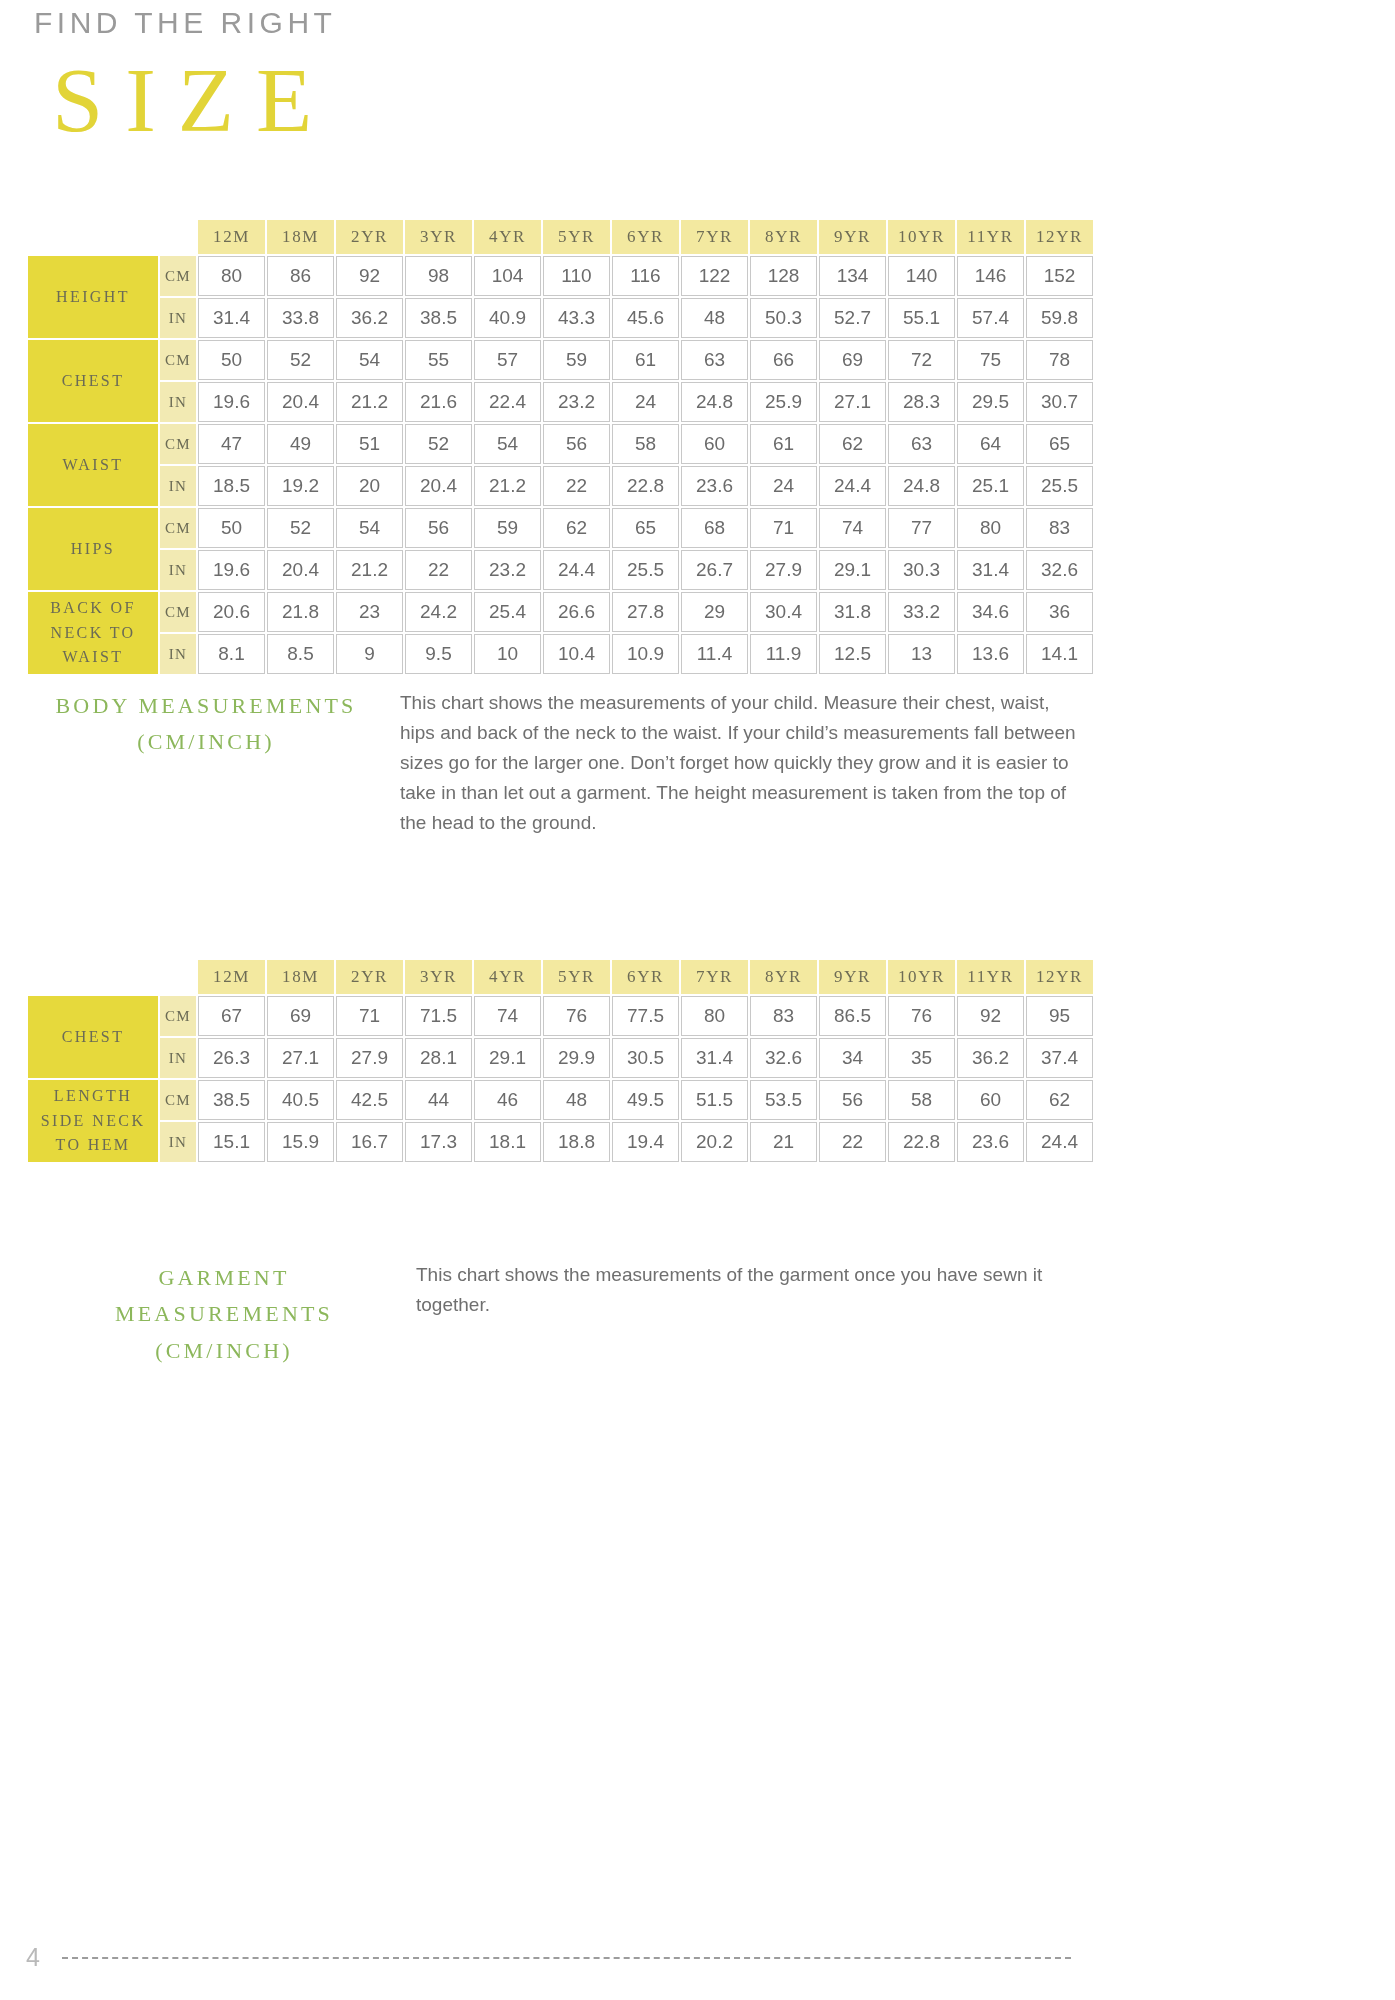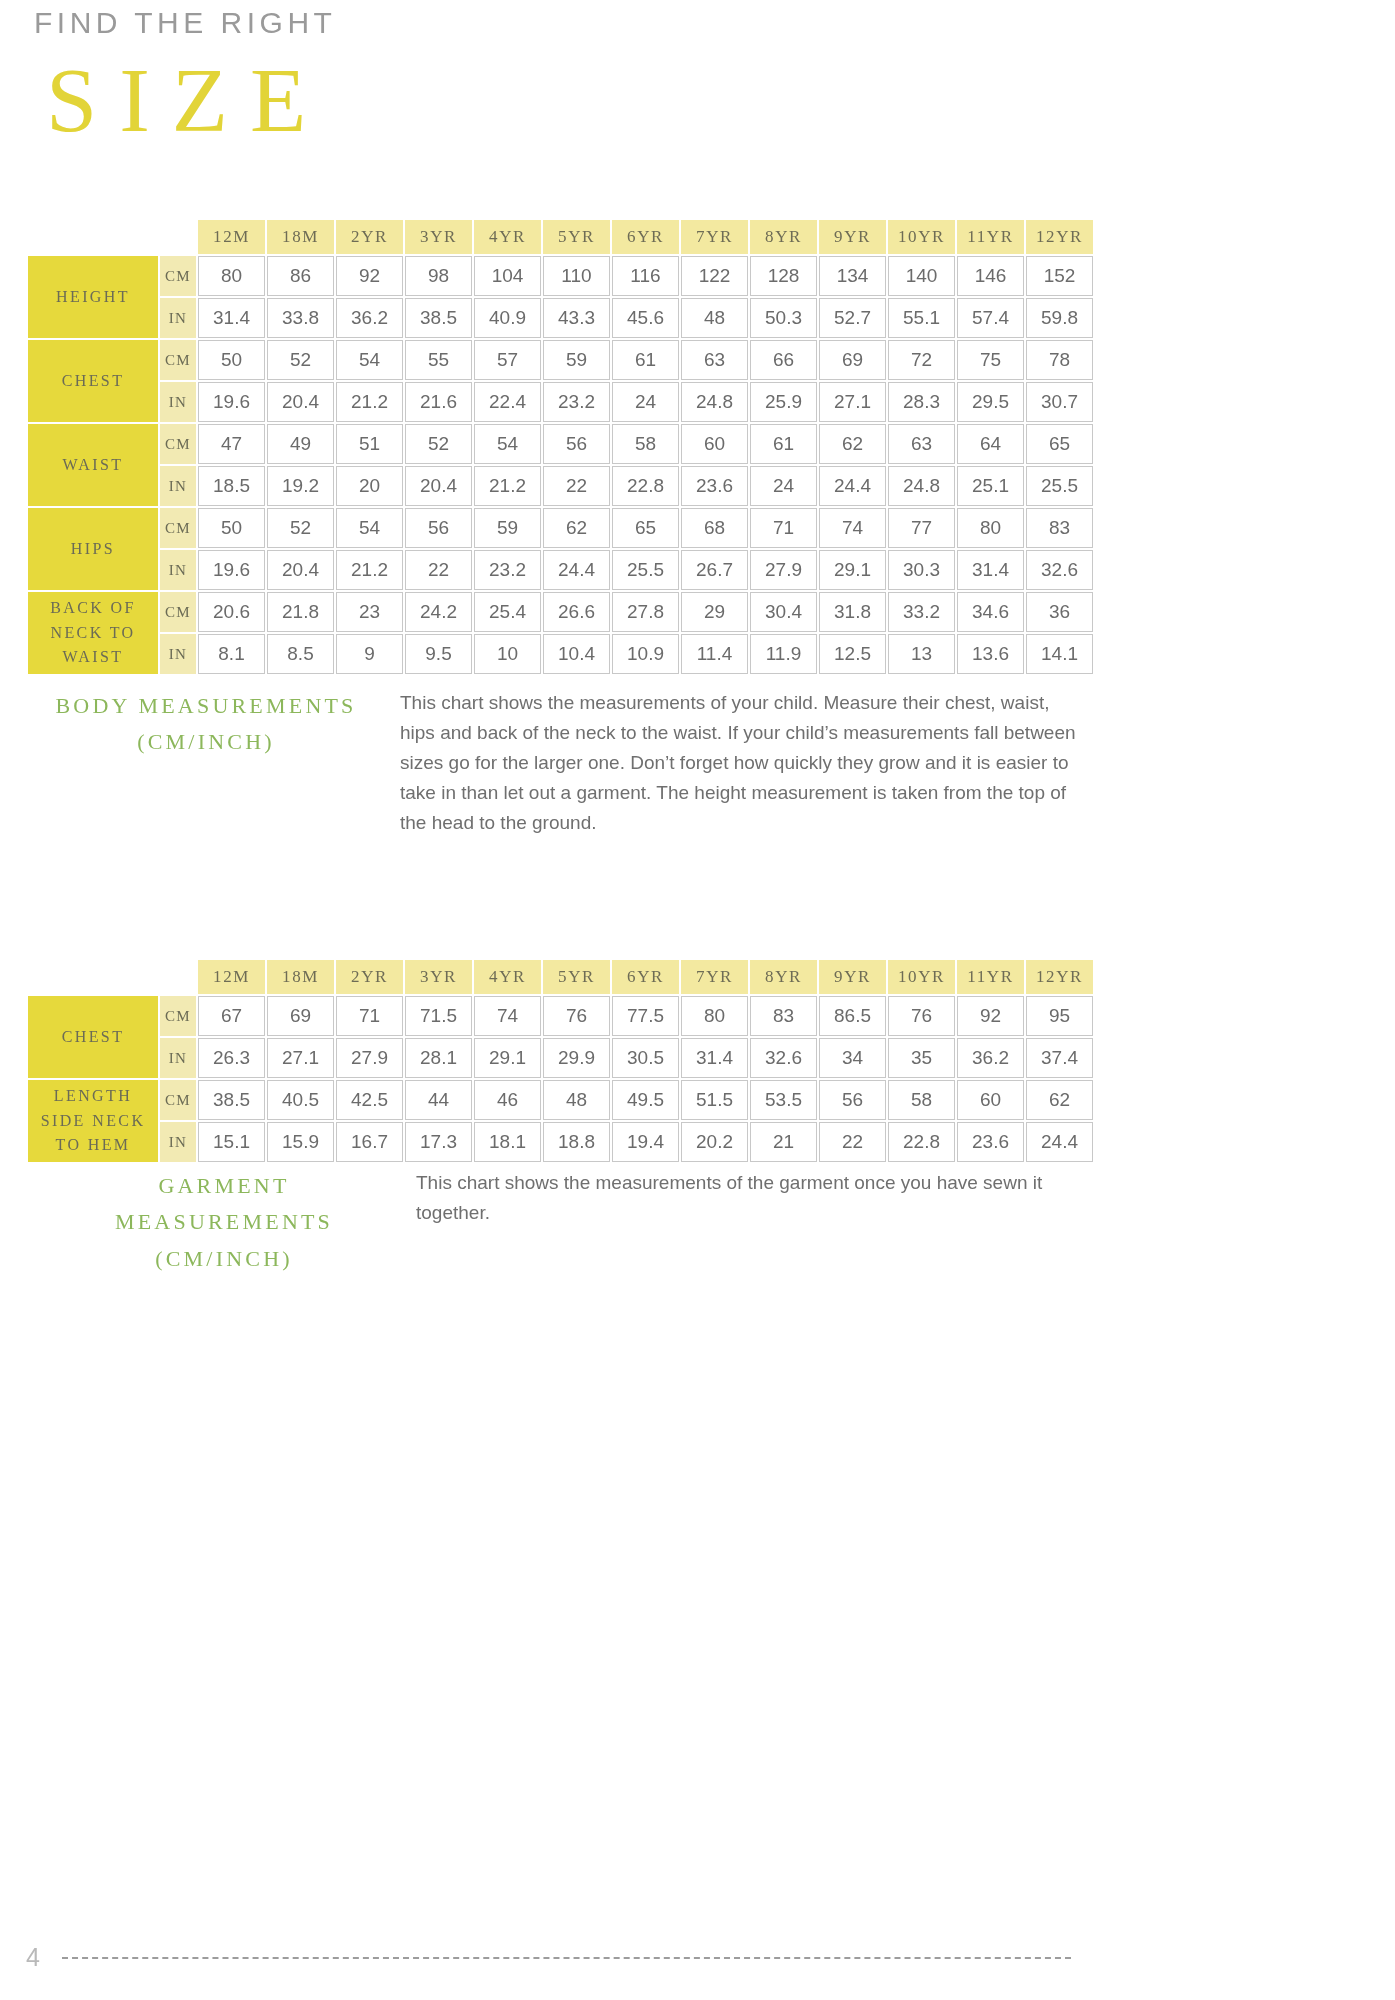--- a/index.html
+++ b/index.html
@@ -24,21 +24,21 @@
     font-weight: 400;
   }
 
   .title-main {
     font-family: "Liberation Serif", serif;
     font-size: 92px;
     letter-spacing: 22px;
     color: #e2d438;
     line-height: 1.05;
     margin-top: 12px;
-    margin-left: 12px;
+    margin-left: 18px;
   }
 
   
   .chart { position: absolute; border-collapse: separate; border-spacing: 2px; }
 
   #table-body  { left: 26px; top: 218px; }
   #table-garment { left: 26px; top: 958px; }
 
   .chart td, .chart th { padding: 0; font-weight: normal; }
 
@@ -94,21 +94,21 @@
     font-size: 19px;
     text-align: center;
     vertical-align: middle;
     height: 40px;
     width: 67px;
   }
 
   
   .section { position: absolute; }
   #section-body    { left: 26px; top: 688px;  width: 1060px; }
-  #section-garment { left: 46px; top: 1168px; width: 1040px; }
+  #section-garment { left: 46px; top: 1260px; width: 1040px; }
 
   .caption {
     font-family: "Liberation Serif", serif;
     font-size: 22px;
     letter-spacing: 3.2px;
     color: #8cb75b;
     line-height: 1.65;
     width: 360px;
     float: left;
     text-align: center;

